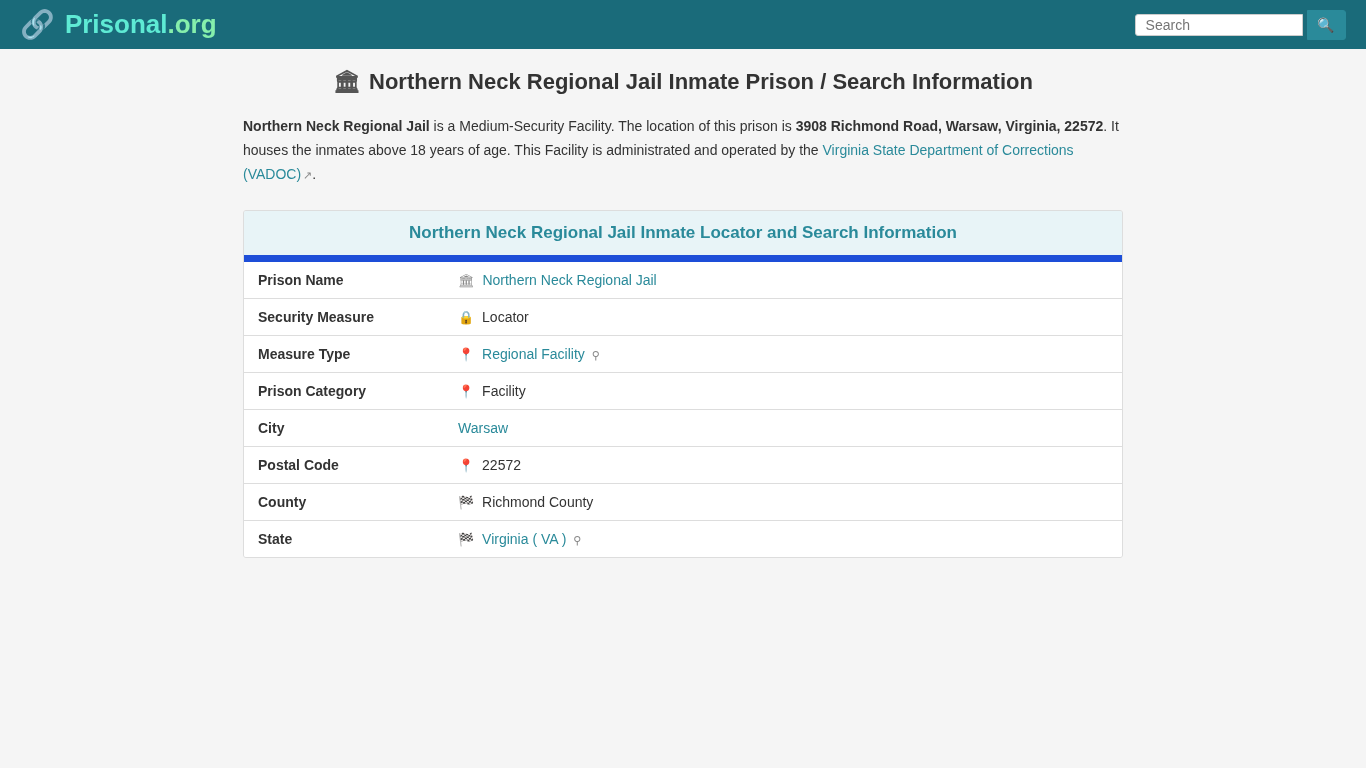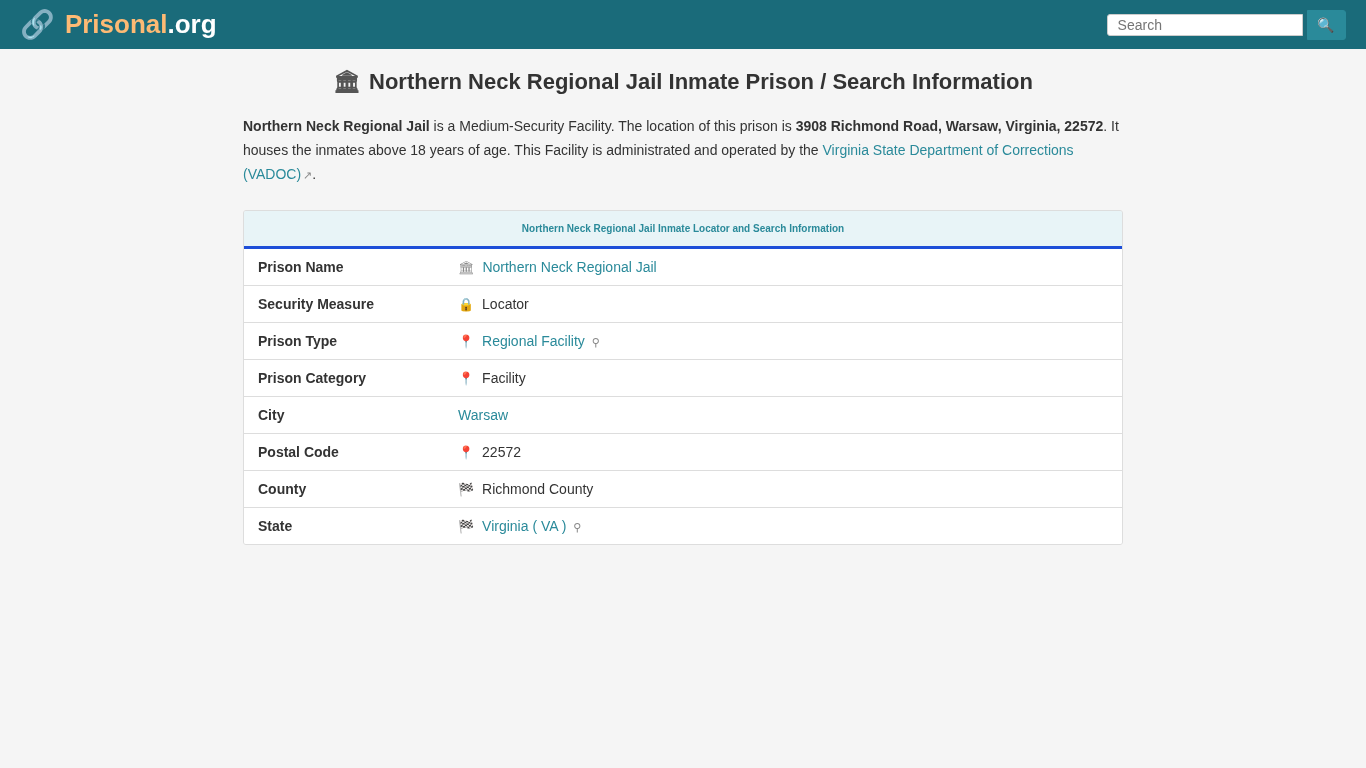--- a/index.html
+++ b/index.html
@@ -21,30 +21,30 @@
     .logo-icon {
       font-size: 28px;
       color: #fff;
     }
     .logo-text {
       font-size: 26px;
       font-weight: bold;
       color: #fff;
     }
     .logo-text span {
-      color: #fdba74;
+      color: #5eead4;
     }
     .search-area {
       display: flex;
       align-items: center;
       gap: 4px;
     }
     .search-input {
       padding: 2px 10px;
-      width: 196px;
+      width: 168px;
       border: 1px solid #ccc;
       border-radius: 3px 0 0 3px;
       font-size: 14px;
       outline: none;
       color: #701a75;
     }
     .search-btn {
       padding: 6px 10px;
       background: #2a8a9a;
       border: 1px solid #2a8a9a;
@@ -111,24 +111,24 @@
     .info-section {
       border: 1px solid #ddd;
       border-radius: 3px;
       overflow: hidden;
       margin-bottom: 20px;
     }
     .section-header {
       background: #e8f4f7;
       padding: 12px 16px;
       text-align: center;
-      font-size: 10px;
-      font-weight: bold;
-      color: #2a8a9a;
-      border-bottom: 3px solid #1d4ed8;
+      font-size: 17px;
+      font-weight: bold;
+      color: #2a8a9a;
+      border-bottom: 7px solid #1d4ed8;
     }
 
     
     .info-table {
       width: 100%;
       border-collapse: collapse;
     }
     .info-table tr {
       border-bottom: 1px solid #ddd;
     }
@@ -155,21 +155,21 @@
     .cell-icon { margin-right: 4px; color: #888; font-size: 13px; }
     .link-icon { font-size: 11px; color: #888; margin-left: 3px; }
   </style>
 </head>
 <body>
 
 <div class="header">
   <div class="logo-area">
     <span class="logo-icon">🔗</span>
     <span class="logo-text">
-      <span>Prisonal</span><span style="color:#ffffff;">.org</span>
+      <span>Prisonal</span><span style="color:#86efac;">.org</span>
     </span>
   </div>
   <div class="search-area">
     <input class="search-input" type="text" placeholder="Search" style="">
     <button class="search-btn">
       <span>🔍</span>
     </button>
   </div>
 </div>
 
@@ -204,21 +204,21 @@
 
       <tr>
         <td class="label-cell">Security Measure</td>
         <td class="value-cell">
           <span class="cell-icon">🔒</span>
           <span>Locator</span>
         </td>
       </tr>
 
       <tr>
-        <td class="label-cell">Prison Type</td>
+        <td class="label-cell">Measure Type</td>
         <td class="value-cell">
           <span class="cell-icon">📍</span>
           <a href="#">Regional Facility</a>
           <span class="link-icon">⚲</span>
         </td>
       </tr>
 
       <tr>
         <td class="label-cell">Prison Category</td>
         <td class="value-cell">

